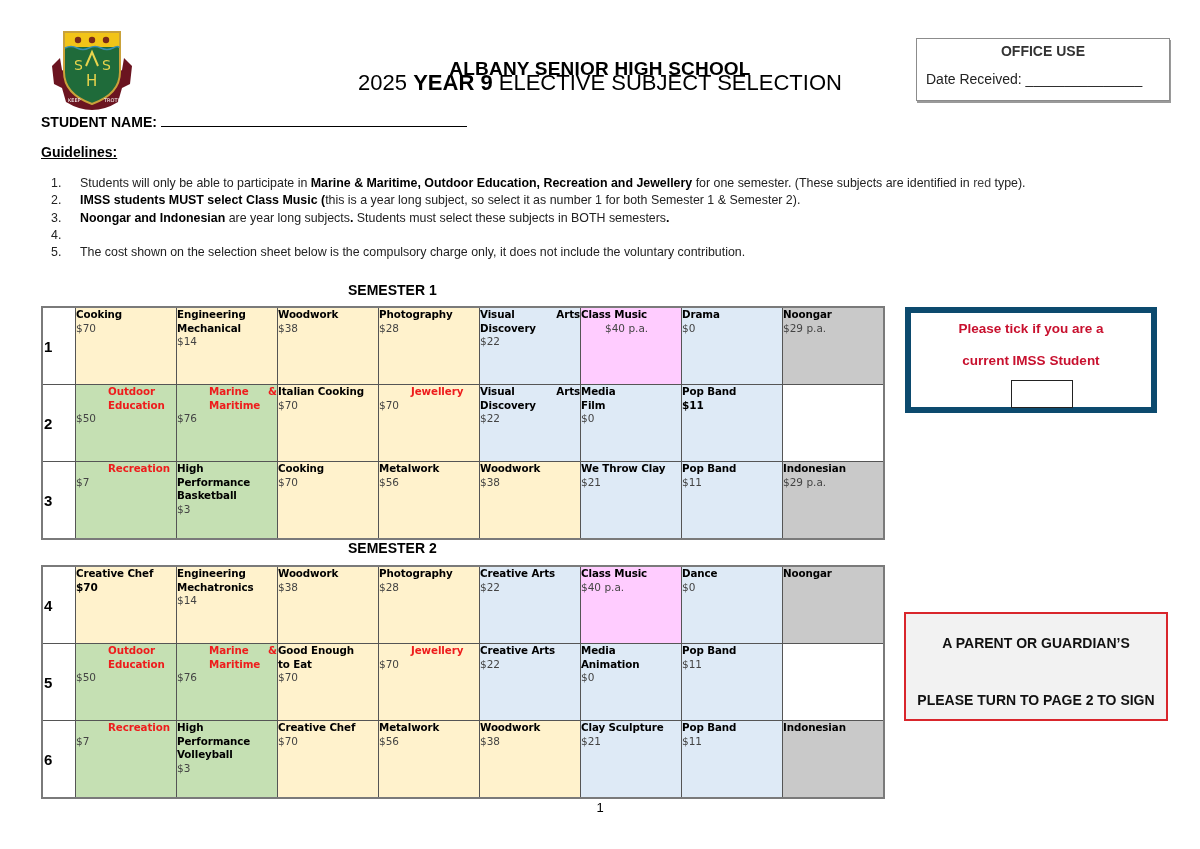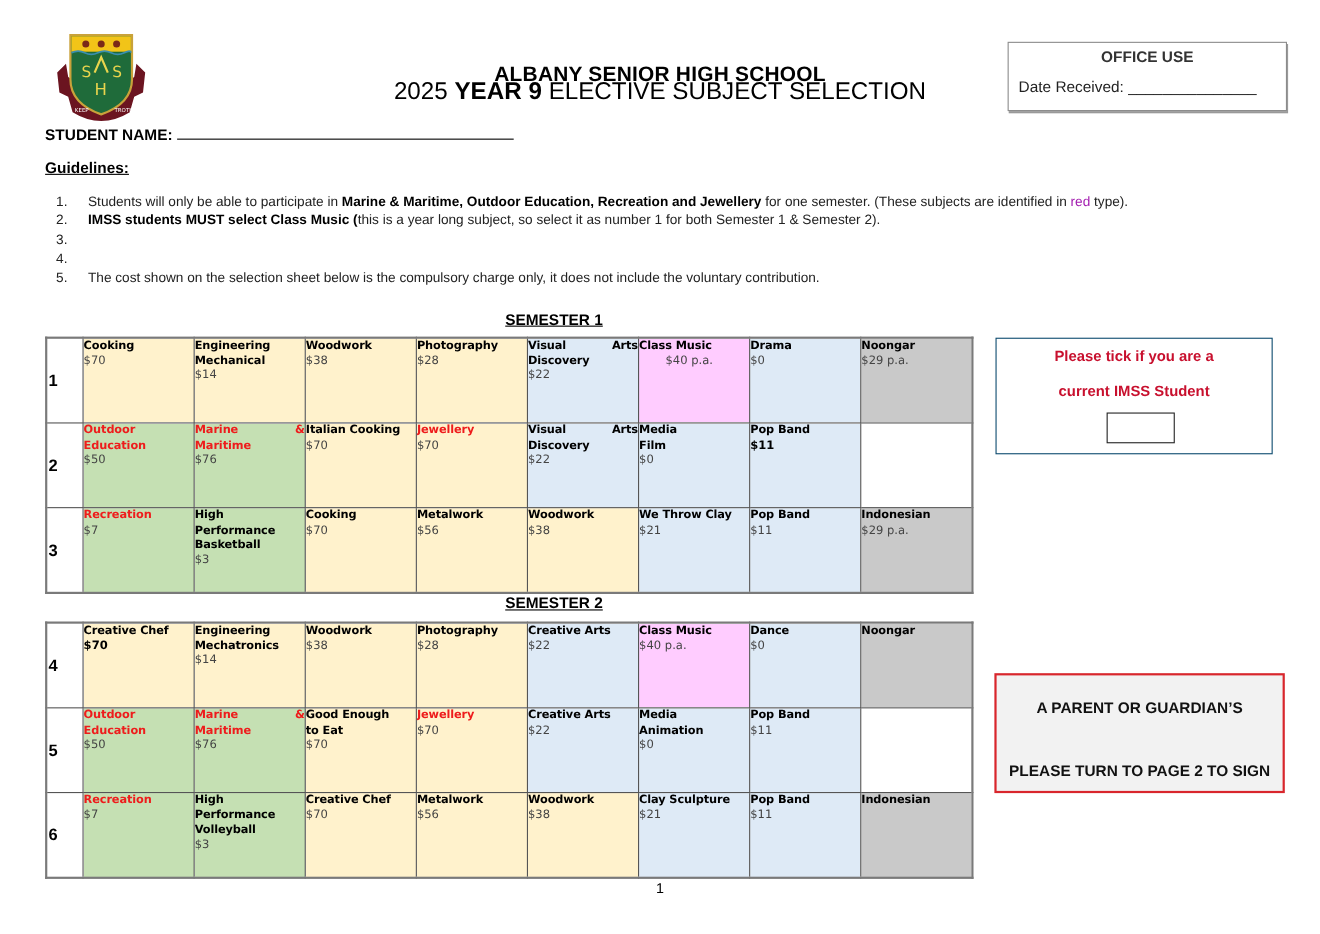--- a/index.html
+++ b/index.html
@@ -23,52 +23,52 @@
   #student-name { left: 41px; top: 112px; font-weight: bold; font-size: 14px; white-space: nowrap; }
   #student-name .line { display: inline-block; width: 306px; border-bottom: 1.5px solid #000; margin-left: 4px; height: 14px; vertical-align: baseline; }
 
   
   #guidelines-title { left: 41px; top: 144px; font-weight: bold; font-size: 14px; text-decoration: underline; }
   #guidelines { left: 48px; top: 175px; width: 1100px; font-size: 12.4px; color: #222; }
   .gl-item { position: relative; height: 17.3px; line-height: 17.3px; white-space: nowrap; }
   .gl-num { position: absolute; left: 3px; }
   .gl-text { position: absolute; left: 32px; }
   .gl-text b { color: #000; }
-  .red-word { color: #a21caf; }
-
-  
-  .sem-head { font-weight: bold; font-size: 14px; width: 200px; text-align: right; text-decoration: underline; }
+  .red-word { color: #404040; }
+
+  
+  .sem-head { font-weight: bold; font-size: 14px; width: 200px; text-align: left; }
   #sem1-head { left: 348px; top: 282px; }
   #sem2-head { left: 348px; top: 512px; margin-top: 28px; }
 
   
   .grid { position: absolute; left: 41px; border-collapse: collapse; table-layout: fixed; }
   .grid td { border: 1px solid #555; padding: 0; vertical-align: top; height: 76px; overflow: hidden; }
   .grid td.rownum { width: 31px; vertical-align: middle; font-weight: bold; font-size: 15px; padding-left: 1px; background: #fff; }
   .grid td.cell { width: 100px; }
   #sem1-table { top: 306px; }
   #sem2-table { top: 565px; }
   .grid { border: 2px solid #7a7a7a; }
 
   .c-yellow { background: #FFF2CC; }
   .c-green { background: #C5E0B3; }
   .c-blue { background: #DEEAF6; }
   .c-pink { background: #FFCCFF; }
   .c-grey { background: #C9C9C9; }
   .grid td.empty { border-top: 1px solid #555; border-right: none; border-bottom: none; background: #fff; }
 
   .subj { font-family: "DejaVu Sans", sans-serif; font-weight: bold; font-size: 10.3px; line-height: 13.6px; letter-spacing: -0.1px; }
-  .subj.red { color: #ee1c1c; }
+  .subj.red { color: #ee1c1c; padding-left: 32px; }
   .subj.just { display: flex; justify-content: space-between; }
   .cost { font-family: "DejaVu Sans", sans-serif; font-size: 10.5px; line-height: 13.6px; color: #444; }
   .cost.bold { font-weight: bold; color: #000; }
   .cost.center { padding-left: 24px; }
 
   
-  #imss-box { left: 905px; top: 307px; width: 252px; height: 106px; border: 1px solid #0c4a6e; box-sizing: border-box; background: #fff; }
+  #imss-box { left: 905px; top: 307px; width: 252px; height: 106px; border: 6px solid #0c4a6e; box-sizing: border-box; background: #fff; }
   #imss-line1 { position: absolute; left: 0; right: 0; top: 8px; text-align: center; font-weight: bold; font-size: 13.5px; color: #c8102e; }
   #imss-line2 { position: absolute; left: 0; right: 0; top: 40px; text-align: center; font-weight: bold; font-size: 13.5px; color: #c8102e; }
   #imss-checkbox { position: absolute; left: 100px; top: 67px; width: 62px; height: 28px; border: 1.5px solid #222; box-sizing: border-box; background: #fff; cursor: pointer; }
 
   
   #sig-box { left: 904px; top: 612px; width: 264px; height: 109px; border: 2px solid #d9262c; box-sizing: border-box; background: #f2f2f2; }
   #sig-line1 { position: absolute; left: 0; right: 0; top: 21px; text-align: center; font-weight: bold; font-size: 14px; color: #111; }
   #sig-line2 { position: absolute; left: 0; right: 0; top: 44px; text-align: center; font-weight: bold; font-size: 14px; color: #111; }
   #sig-line3 { position: absolute; left: 0; right: 0; top: 78px; text-align: center; font-weight: bold; font-size: 14px; color: #111; }
 
@@ -119,20 +119,21 @@
     <div class="gl-item">
       <span class="gl-num">1.</span>
       <span class="gl-text"><span>Students will only be able to participate in </span><b>Marine &amp; Maritime, Outdoor Education, Recreation and Jewellery</b><span> for one semester. (These subjects are identified in </span><span class="red-word">red</span><span> type).</span></span>
     </div>
     <div class="gl-item">
       <span class="gl-num">2.</span>
       <span class="gl-text"><b>IMSS students MUST select Class Music (</b><span>this is a year long subject, so select it as number 1 for both Semester 1 &amp; Semester 2).</span></span>
     </div>
     <div class="gl-item">
       <span class="gl-num">3.</span>
+      <span class="gl-text"><b>Noongar and Indonesian</b><span> are year long subjects</span><b>.</b><span> Students must select these subjects in BOTH semesters</span><b>.</b></span>
     </div>
     <div class="gl-item">
       <span class="gl-num">4.</span>
     </div>
     <div class="gl-item">
       <span class="gl-num">5.</span>
       <span class="gl-text"><span>The cost shown on the selection sheet below is the compulsory charge only, it does not include the voluntary contribution.</span></span>
     </div>
   </div>
 

